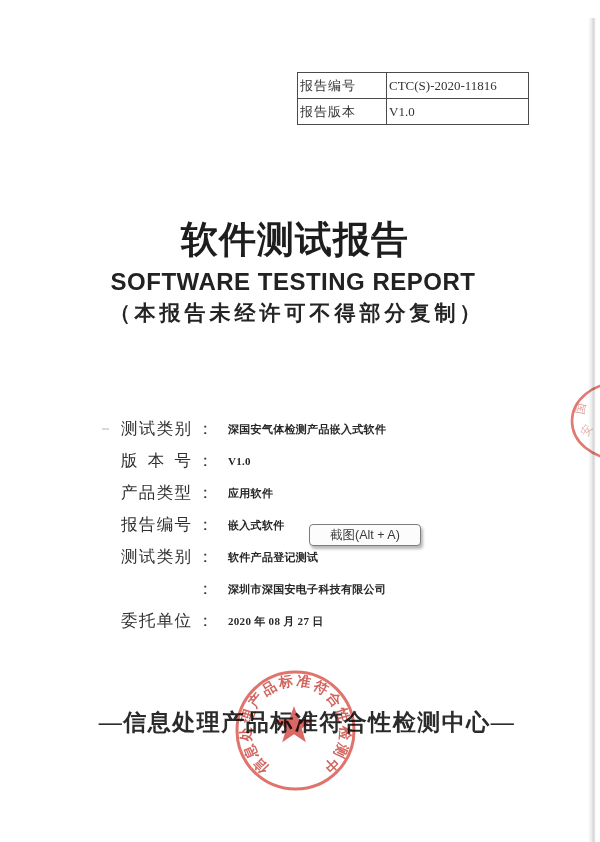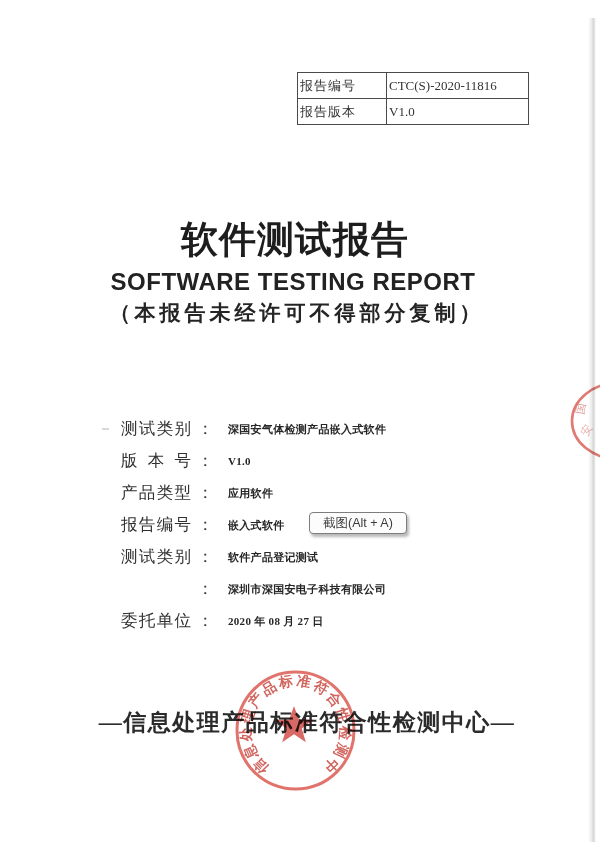--- a/index.html
+++ b/index.html
@@ -49,21 +49,21 @@
     color:#303030; text-align:justify; text-align-last:justify; -moz-text-align-last:justify;
   }
   .fc { position:absolute; left:76px; top:0; line-height:32px; font-size:16.5px; color:#303030; }
   .fv {
     position:absolute; left:107px; top:0; line-height:32px; font-size:11px;
     font-weight:700; letter-spacing:0.3px; white-space:nowrap; color:#262626;
   }
 
   
   .tooltip {
-    position:absolute; left:309px; top:512px; height:20px; padding:0 13px; z-index:6;
+    position:absolute; left:309px; top:524px; height:20px; padding:0 20px; z-index:6;
     border:1.6px solid #7d7d7d; border-radius:4px; background:#fcfcfc;
     box-shadow:2px 3px 3px rgba(0,0,0,0.28);
     font-family:"Liberation Sans", sans-serif; font-size:12.5px; line-height:20px; color:#3a3a3a;
     white-space:nowrap;
   }
 
   
   .footer-line {
     position:absolute; top:709px; left:7px; width:100%; text-align:center; z-index:1;
     font-size:23px; font-weight:700; letter-spacing:1.5px; color:#2b2b2b; line-height:28px;

